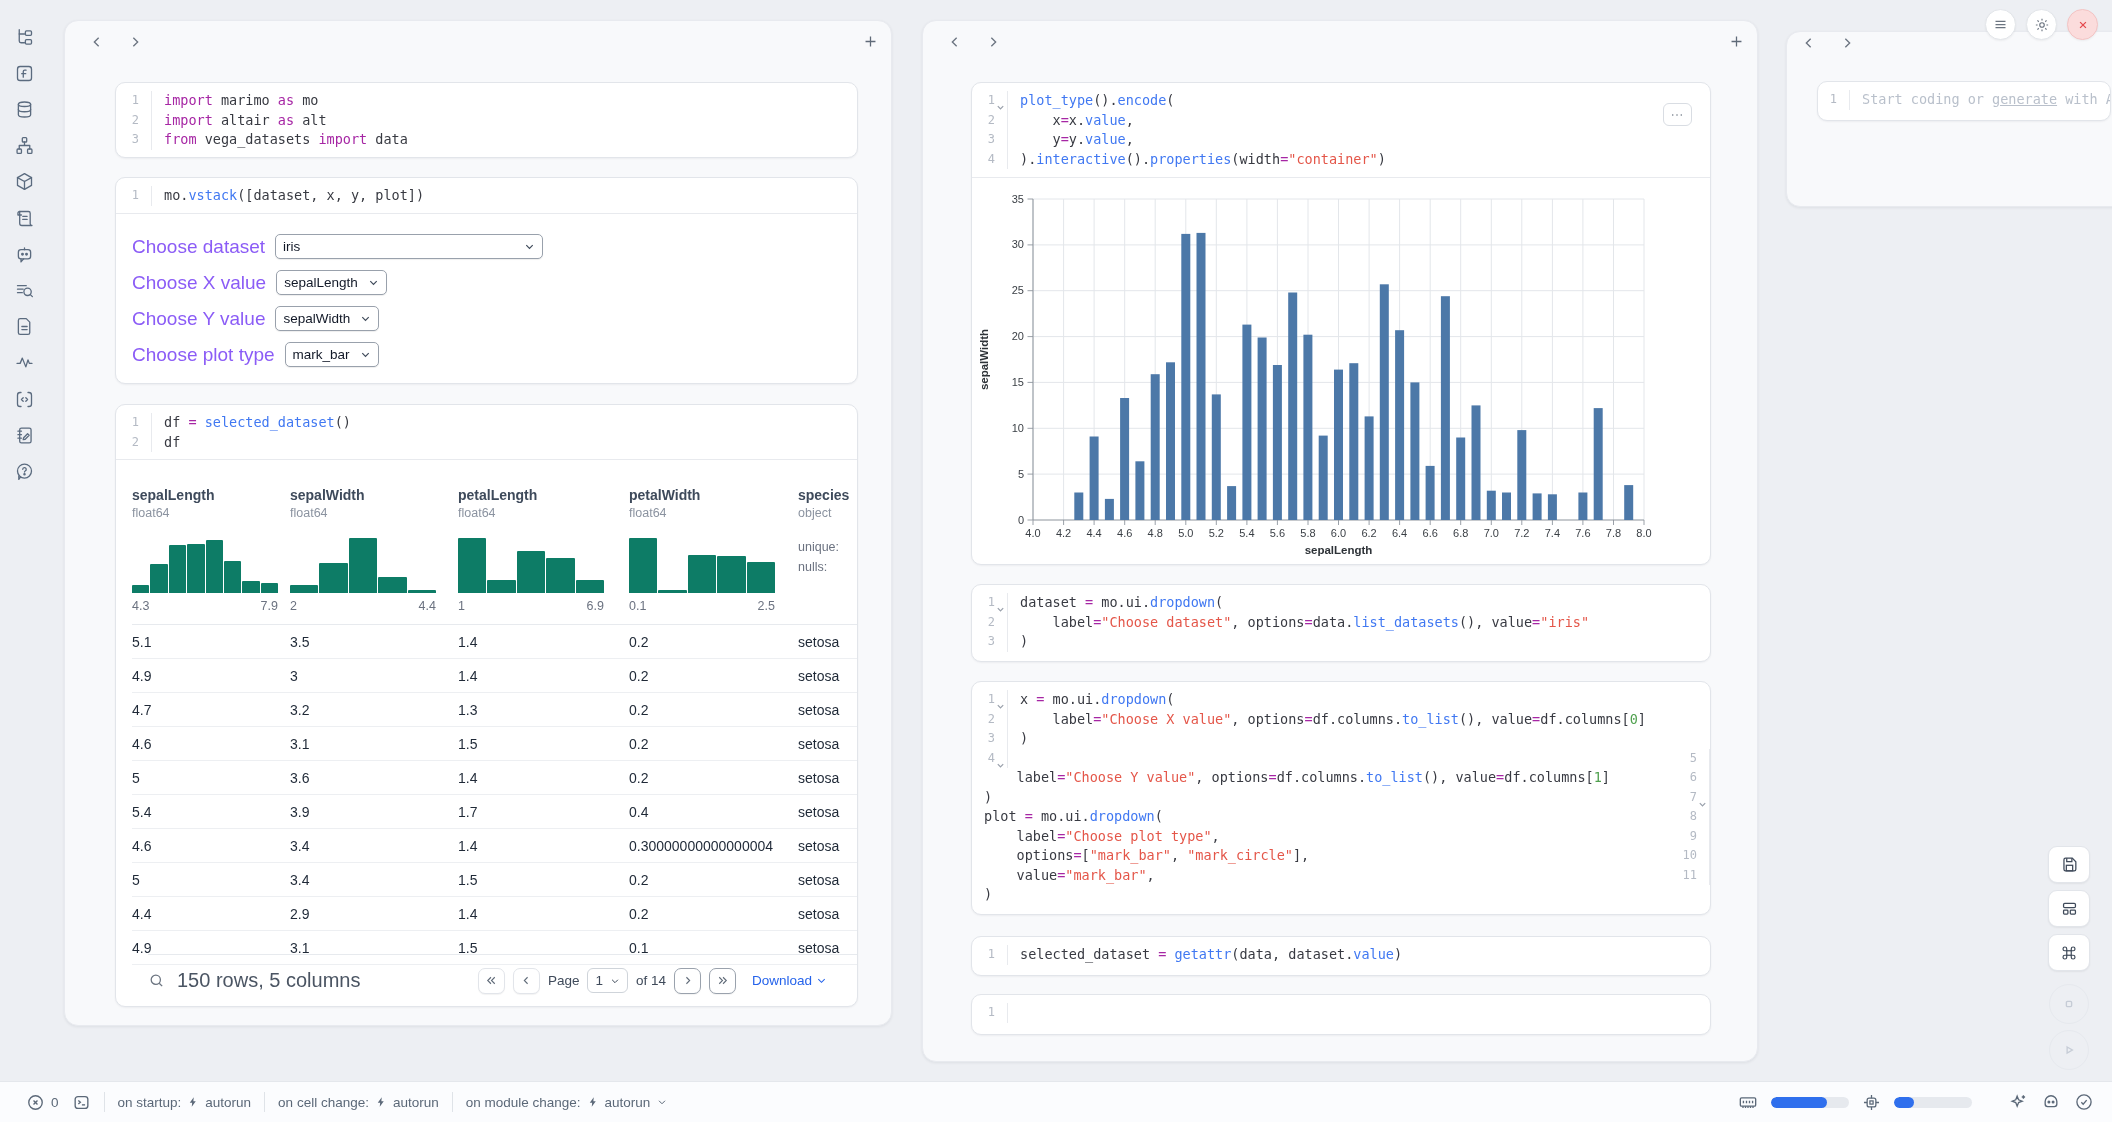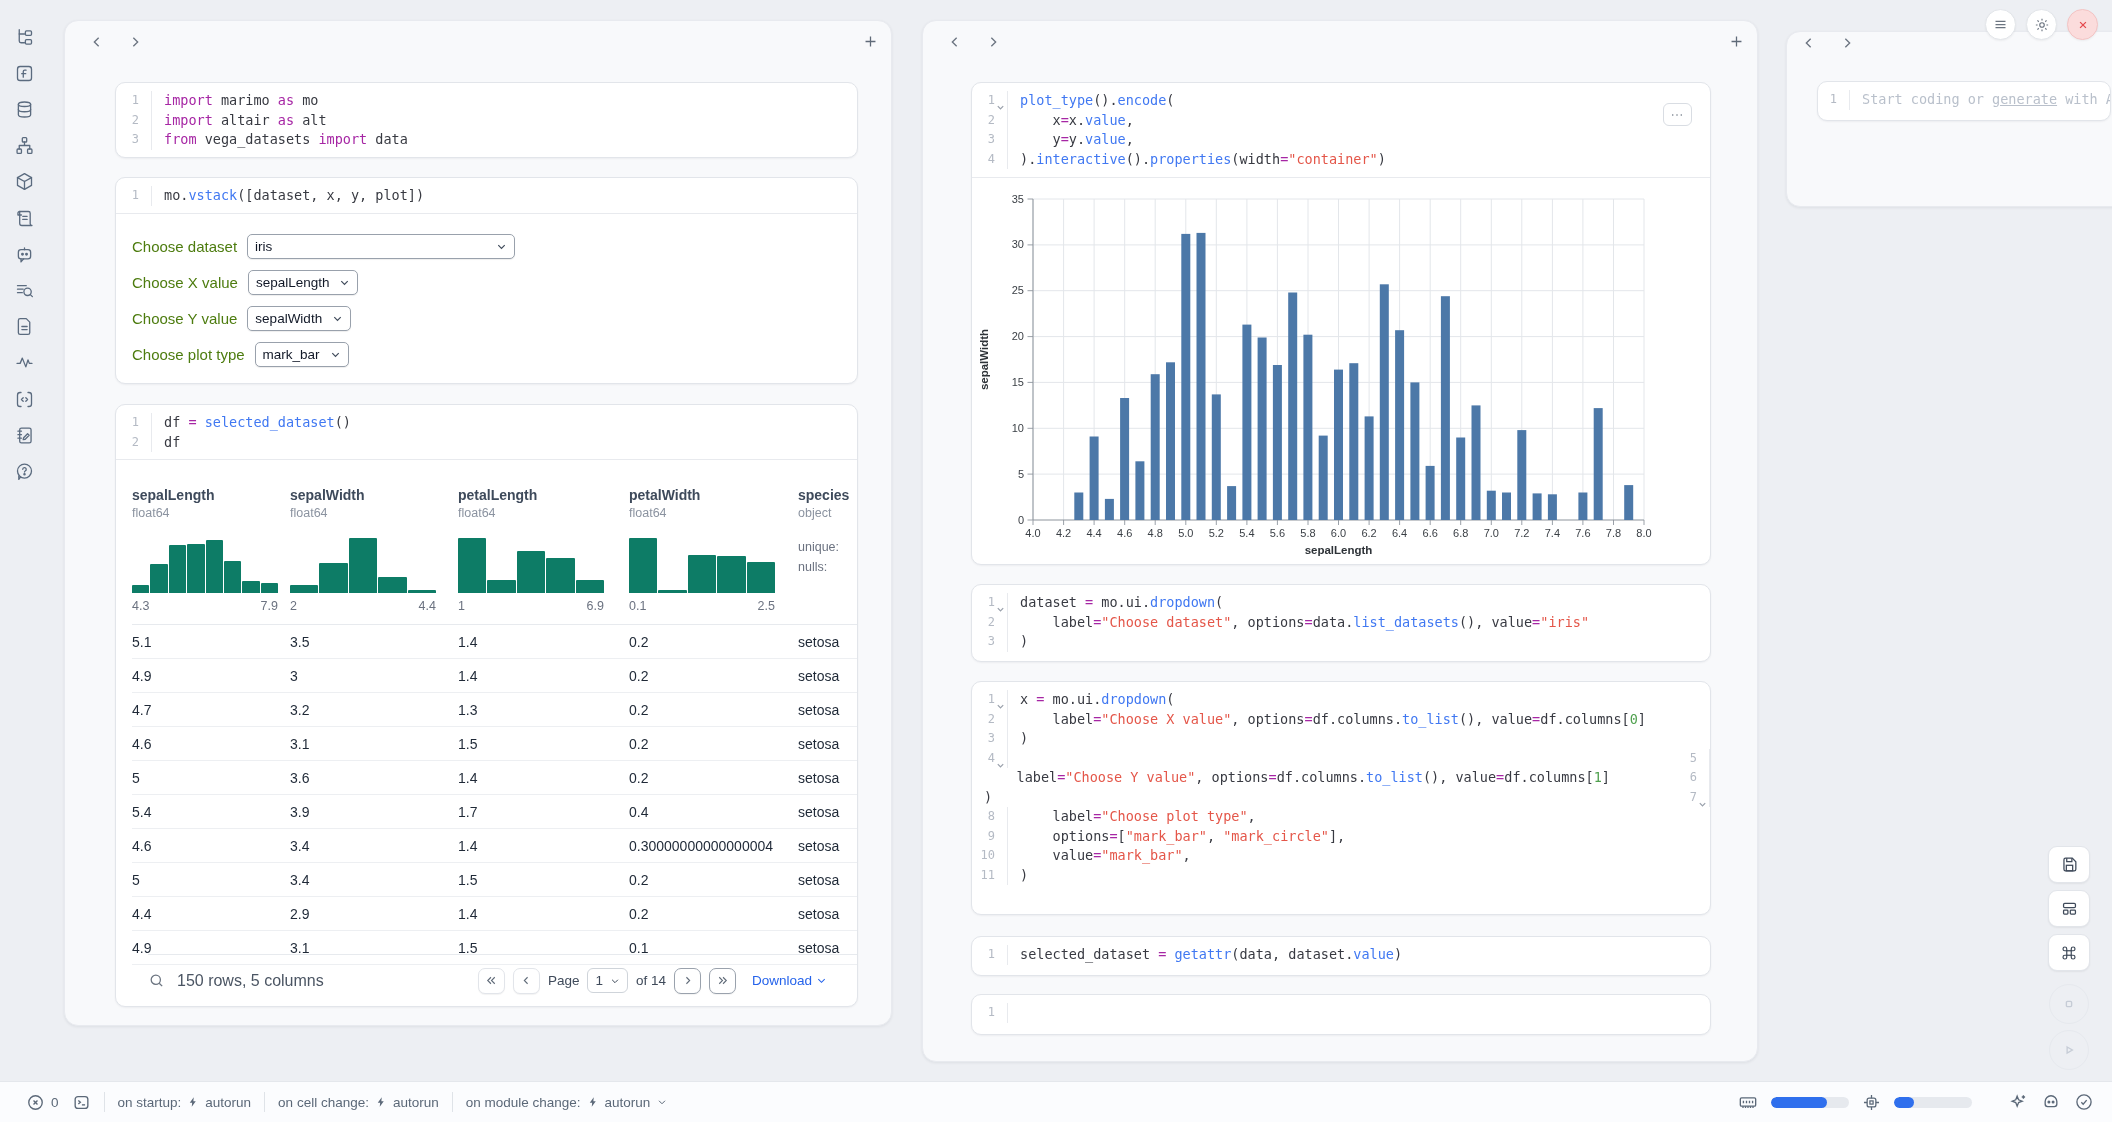--- a/index.html
+++ b/index.html
@@ -15,37 +15,37 @@
   .ln svg{position:absolute;right:1px;top:7px}
   .src{padding-left:12px;white-space:pre;color:#383a42}
   .tok-kw{color:#a626a4}.tok-fn{color:#4078f2}.tok-str{color:#e45649}.tok-num{color:#50a14f}.tok-op{color:#a626a4}
   .divider{border-top:1px solid #e8eaee}
   
   .sidebar{position:absolute;left:0;top:0;width:52px;height:1080px}
   .side-icon{position:absolute;left:11px;width:26px;height:26px;color:#5b6b7f;display:flex;align-items:center;justify-content:center;cursor:pointer}
   
   .formwrap{padding:15px 0 0 16px}
   .frm-row{display:flex;align-items:center;gap:10px;height:36px}
-  .frm-row label{font-size:15px;color:#4d7c0f}
+  .frm-row label{font-size:19px;color:#8b5cf6}
   .sel{display:inline-flex;align-items:center;justify-content:space-between;height:25px;border:1px solid #99a1ac;border-radius:5px;background:#fff;box-shadow:0 1px 1px rgba(0,0,0,.07);padding:0 7px;font-size:13.5px;color:#111827;min-width:90px;gap:10px;cursor:pointer;box-sizing:border-box}
   .sel.wide{width:268px}
   
   .tbl{position:absolute;left:16px;right:0;top:54px;bottom:0;overflow:hidden}
   .thead{display:flex;padding-top:28px;border-bottom:1px solid #e7eaee}
   .c0{width:158px;flex:0 0 auto}.c1{width:168px;flex:0 0 auto}.c2{width:171px;flex:0 0 auto}.c3{width:169px;flex:0 0 auto}.c4{width:200px;flex:0 0 auto}
   .col-name{font-weight:bold;color:#3e4a5b;font-size:14px;line-height:17px;white-space:nowrap}
   .col-dtype{color:#8b93a0;font-size:12.5px;line-height:15px;margin-top:2px;white-space:nowrap}
   .hist{height:58px;width:146px;display:flex;align-items:flex-end;gap:1px;margin-top:14px}
   .hist i{flex:1;background:#0d7c66;display:block;border-radius:1px 1px 0 0}
   .range{width:146px;display:flex;justify-content:space-between;color:#6b7280;font-size:12.5px;padding:6px 0 11px}
   .stats{margin-top:16px;font-size:12.5px;color:#6b7280;line-height:20px;white-space:nowrap}
   .trow{display:flex;height:33px;align-items:center;border-bottom:1px solid #edeff2;font-size:14px;color:#1f2937}
   .trow div{white-space:nowrap;overflow:hidden}
   .tfoot{position:absolute;left:16px;right:0;bottom:0;height:52px;border-top:1px solid #e7eaee;display:flex;align-items:center;padding-right:30px;box-sizing:border-box}
-  .tfoot .summary{color:#4b5563;font-size:16px;margin-left:12px}
+  .tfoot .summary{color:#4b5563;font-size:20px;margin-left:12px}
   .pager{margin-left:auto;display:flex;align-items:center;gap:8px;color:#3f4a5a;font-size:13.5px}
   .pbtn{width:27px;height:26px;border:1px solid #e2e5ea;border-radius:7px;background:#fff;display:flex;align-items:center;justify-content:center;color:#5f6a78;box-shadow:0 1px 1px rgba(0,0,0,.05);cursor:pointer;box-sizing:border-box}
   .pbtn.strong{border-color:#9aa2ad}
   .psel{height:25px;border:1px solid #cfd4da;border-radius:6px;padding:0 7px;display:flex;align-items:center;gap:7px;background:#fff;cursor:pointer;box-sizing:border-box}
   .dl{color:#2563eb;margin-left:16px;display:flex;align-items:center;gap:4px;font-size:13.5px;cursor:pointer}
   
   .chartwrap{position:absolute;left:0;right:0;top:94px;bottom:0}
   .chartmenu{position:absolute;right:18px;top:20px;width:27px;height:21px;border:1px solid #d9dde3;border-radius:6px;background:#fff;display:flex;align-items:center;justify-content:center;color:#8a919c;font-size:13px;letter-spacing:1px;cursor:pointer}
   
   .ph{font-family:"DejaVu Sans Mono",monospace;font-size:13.5px;color:#b9c0cb;white-space:nowrap}
@@ -652,20 +652,21 @@
           </span></span>
         <span class="ln">5</span>
         <span class="src"><span class="tok-tx">    label</span><span class="tok-op">=</span><span class="tok-str">"Choose Y value"</span><span class="tok-tx">, options</span><span class="tok-op">=</span><span class="tok-tx">df.columns.</span><span class="tok-fn">to_list</span><span class="tok-tx">(), value</span><span class="tok-op">=</span><span class="tok-tx">df.columns[</span><span class="tok-num">1</span><span class="tok-tx">]</span></span>
         <span class="ln">6</span>
         <span class="src"><span class="tok-tx">)</span></span>
         <span class="ln">7<span style="position: absolute; right: 1px; top: 5px;">
             <svg width="9" height="9" viewBox="0 0 10 10" fill="none" stroke="#9aa1ac" stroke-width="1.4">
               <path d="M2 3.5l3 3 3-3"></path>
             </svg>
           </span></span>
+        <span class="src"><span class="tok-tx">plot </span><span class="tok-op">=</span><span class="tok-tx"> mo.ui.</span><span class="tok-fn">dropdown</span><span class="tok-tx">(</span></span>
         <span class="ln">8</span>
         <span class="src"><span class="tok-tx">    label</span><span class="tok-op">=</span><span class="tok-str">"Choose plot type"</span><span class="tok-tx">,</span></span>
         <span class="ln">9</span>
         <span class="src"><span class="tok-tx">    options</span><span class="tok-op">=</span><span class="tok-tx">[</span><span class="tok-str">"mark_bar"</span><span class="tok-tx">, </span><span class="tok-str">"mark_circle"</span><span class="tok-tx">],</span></span>
         <span class="ln">10</span>
         <span class="src"><span class="tok-tx">    value</span><span class="tok-op">=</span><span class="tok-str">"mark_bar"</span><span class="tok-tx">,</span></span>
         <span class="ln">11</span>
         <span class="src"><span class="tok-tx">)</span></span>
       </div>
   </div>

